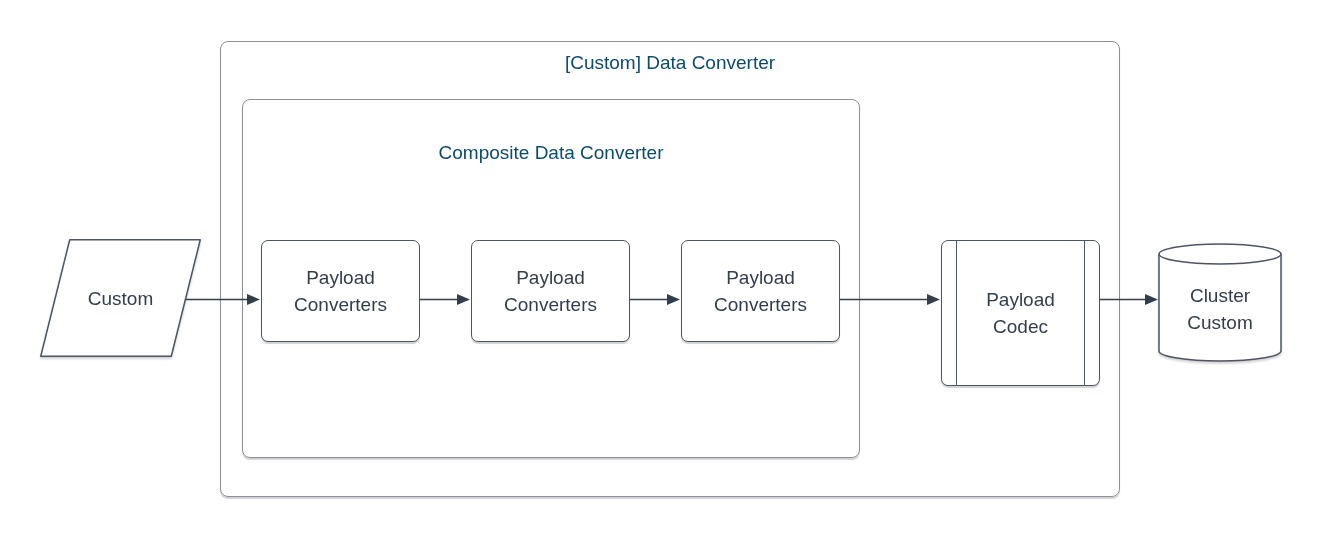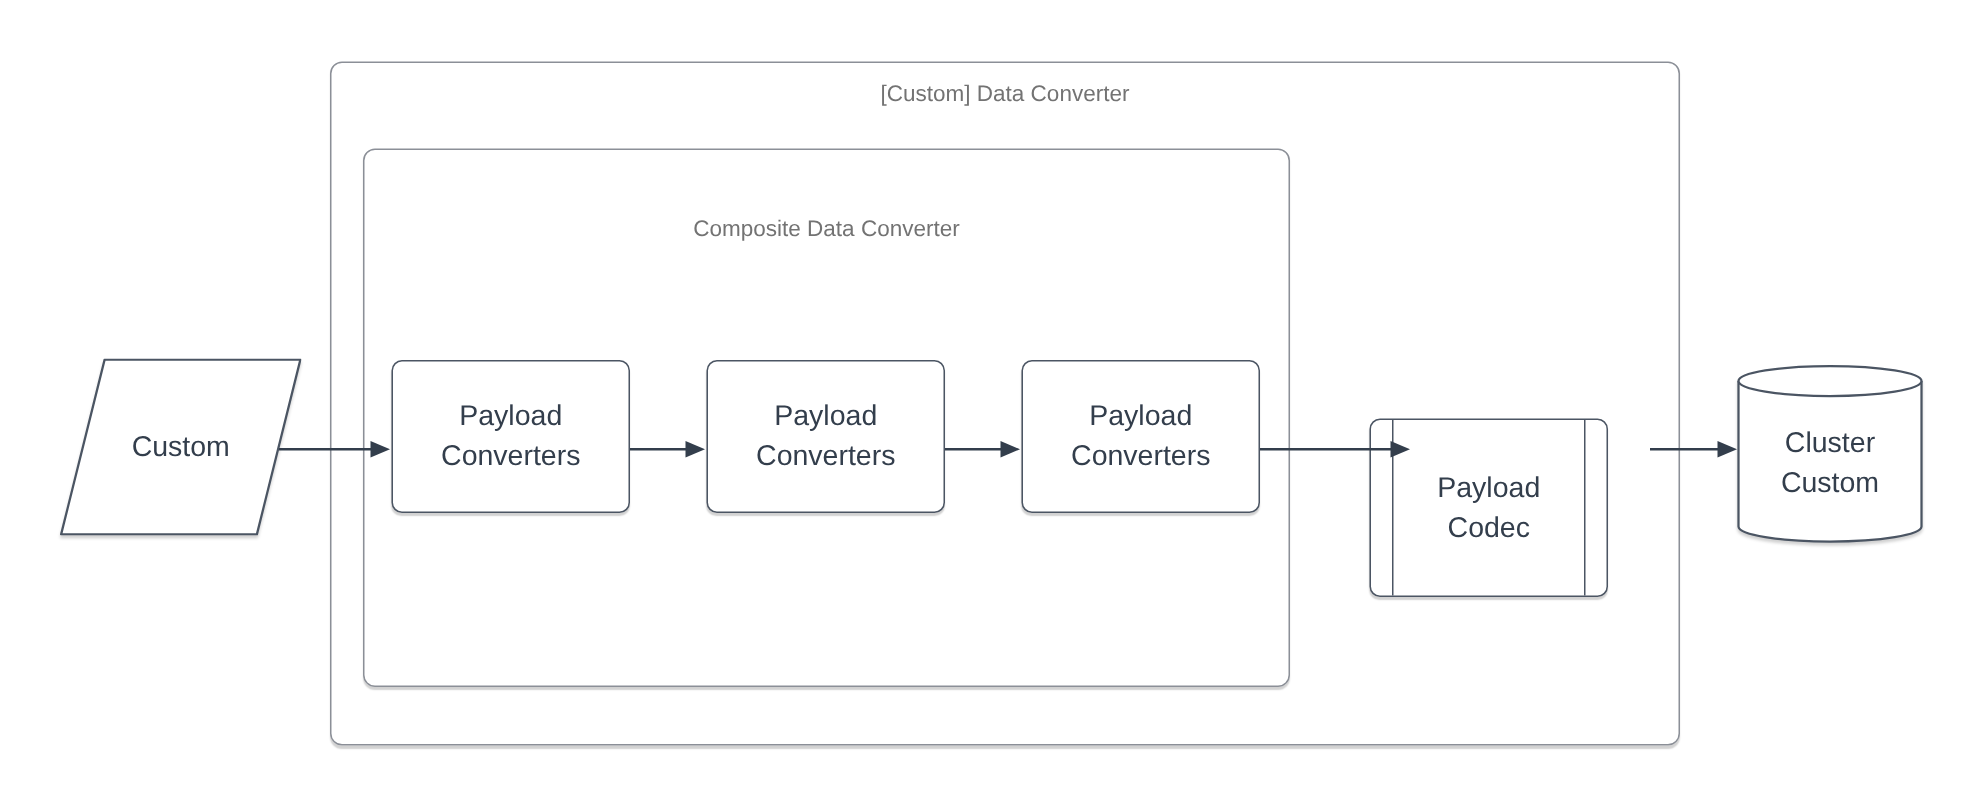--- a/index.html
+++ b/index.html
@@ -24,23 +24,23 @@
     border: 1px solid #8b8f97;
     border-radius: 8px;
     background: transparent;
     box-shadow: 0 2px 1px rgba(0,0,0,0.18);
   }
   .outer-container { left: 220px; top: 41px; width: 900px; height: 456px; }
   .inner-container { left: 242px; top: 99px; width: 618px; height: 359px; }
   .container-title {
     width: 100%;
     text-align: center;
-    font-size: 15px;
+    font-size: 19px;
     line-height: 22px;
-    color: #737373;
+    color: #0c4a6e;
   }
   .outer-container .container-title { padding-top: 10px; }
   .inner-container .container-title { padding-top: 42px; }
 
   
   .node-box {
     position: absolute;
     box-sizing: border-box;
     background: #ffffff;
     border: 1.5px solid #4b5563;
@@ -50,21 +50,21 @@
     justify-content: center;
     text-align: center;
     font-size: 19px;
     line-height: 27px;
     box-shadow: 0 2px 1px rgba(0,0,0,0.18);
   }
   .pbox { top: 240px; width: 159px; height: 102px; }
   .pbox-1 { left: 261px; }
   .pbox-2 { left: 471px; }
   .pbox-3 { left: 681px; }
-  .codec-box { left: 913px; top: 240px; width: 159px; height: 119px; margin-top: 39px; }
+  .codec-box { left: 941px; top: 240px; width: 159px; height: 146px; }
   .codec-vline {
     position: absolute;
     top: 0; bottom: 0;
     width: 0;
     border-left: 1.5px solid #4b5563;
   }
   .codec-vline.vleft  { left: 14px; }
   .codec-vline.vright { right: 14px; }
   .node-label { display: inline-block; max-width: 120px; }
   .codec-box .node-label { max-width: 95px; }

